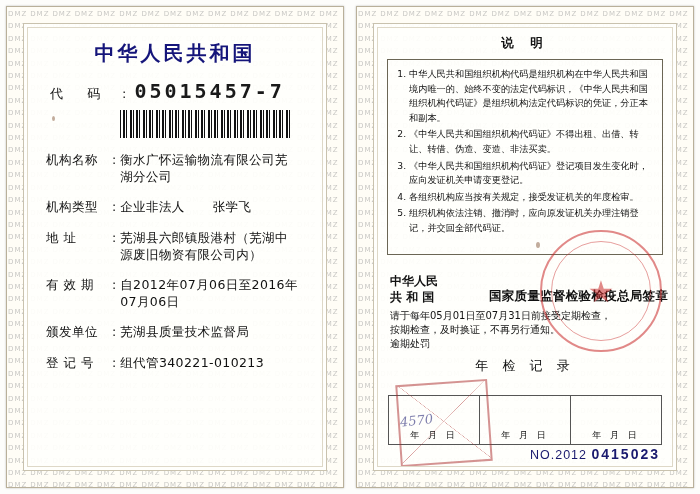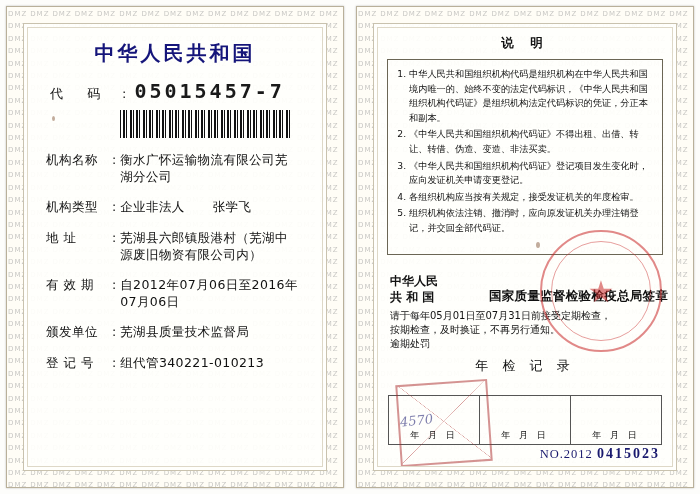--- a/index.html
+++ b/index.html
@@ -209,21 +209,21 @@
     padding-bottom: 2px;
     letter-spacing: 3px;
   }
   .serial {
     position: absolute;
     right: 16px;
     bottom: 8px;
     font-size: 12.5px;
     color: #1a1a6e;
     letter-spacing: 1px;
-    font-family: Liberation Serif, serif;
+    font-family: Liberation Sans, sans-serif;
   }
   .serial .num {
     font-size: 14px;
     font-weight: bold;
     letter-spacing: 2px;
   }
 
   
   .stamp {
     position: absolute;

